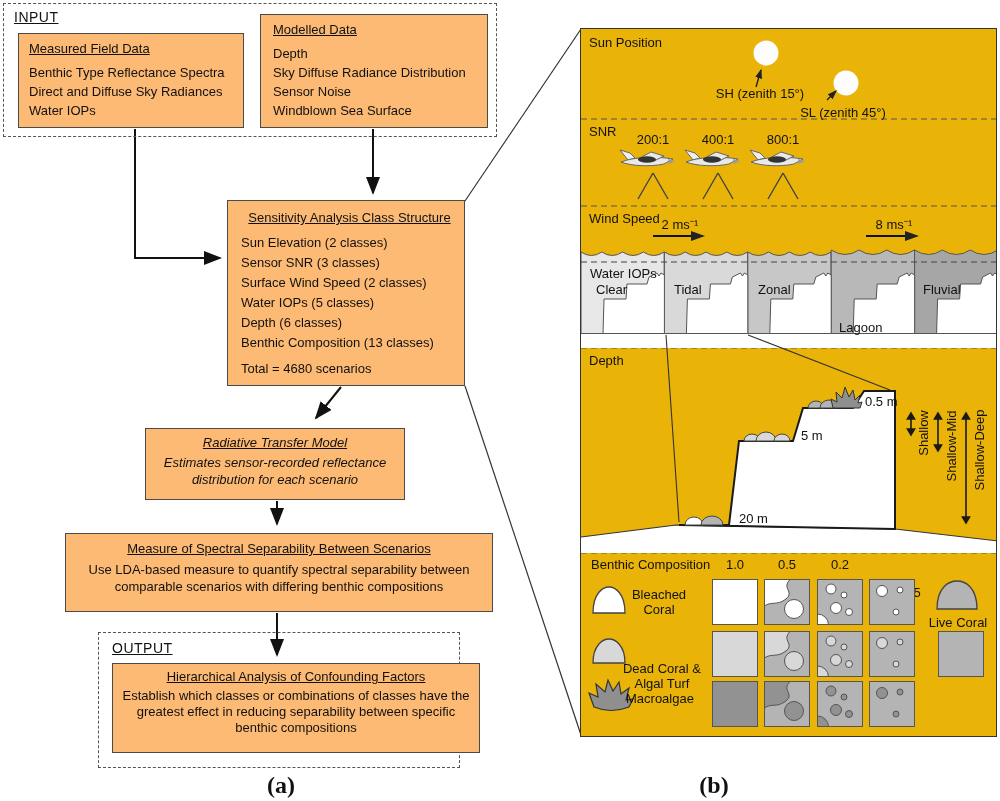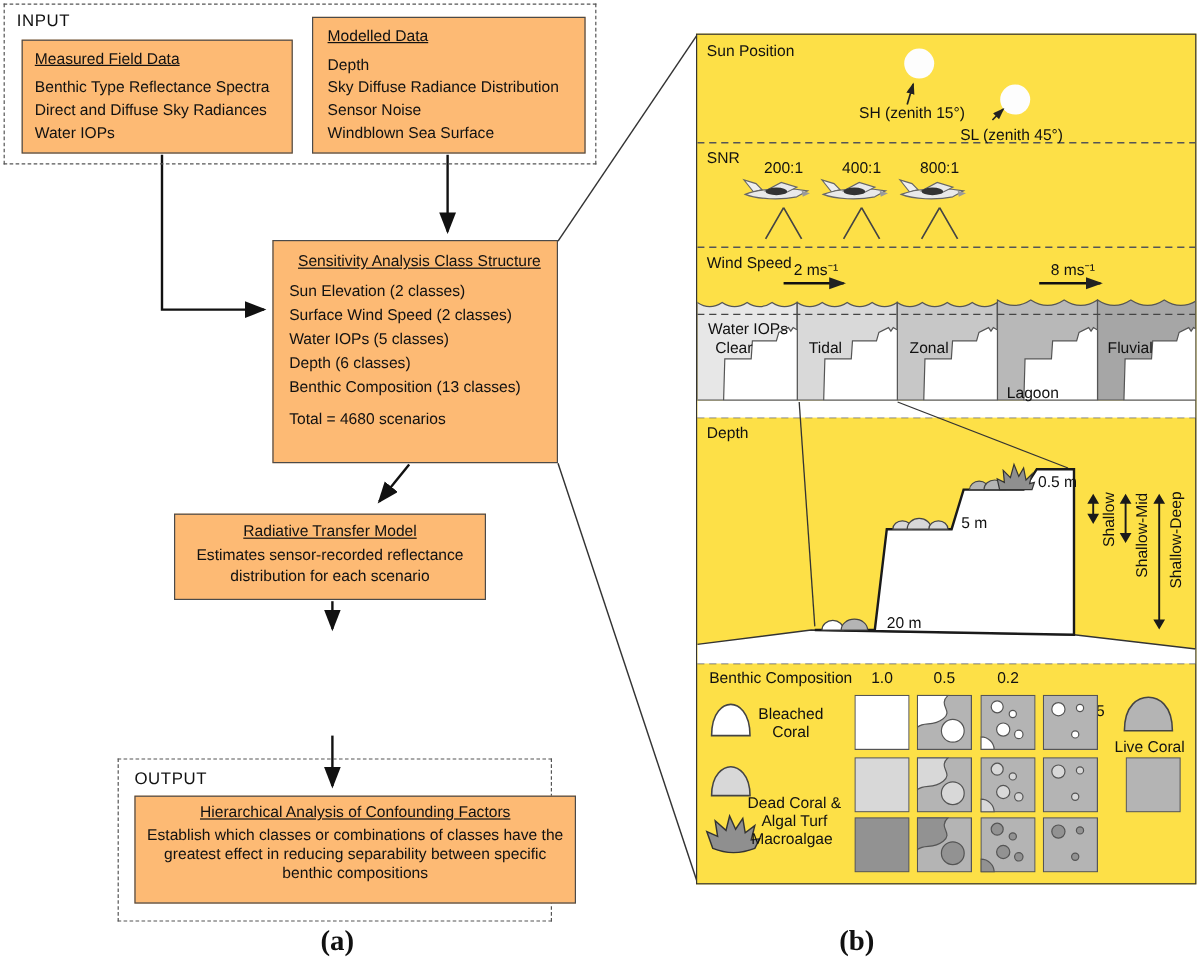--- a/index.html
+++ b/index.html
@@ -5,21 +5,21 @@
   html,body{margin:0;padding:0;background:#fff;}
   .stage{position:relative;width:1000px;height:801px;background:#fff;
          font-family:"Liberation Sans",sans-serif;color:#111;overflow:hidden;}
   svg{display:block;}
   .abs{position:absolute;}
   
   .fbox{position:absolute;background:#fdba74;border:1.5px solid #4a4a4a;box-sizing:border-box;
         font-size:13px;line-height:19px;}
   .fbox .title{text-decoration:underline;display:block;margin-bottom:5px;}
   .dashbox{position:absolute;border:1.6px dashed #555;box-sizing:border-box;background:transparent;}
-  .grouplabel{position:absolute;font-size:14px;letter-spacing:.5px;}
+  .grouplabel{position:absolute;font-size:14px;letter-spacing:.5px;text-decoration:underline;}
   .ctr{text-align:center;}
   .caption{position:absolute;font-family:"Liberation Serif",serif;font-weight:bold;
            font-size:24px;text-align:center;width:72px;}
   
   .panelb{position:absolute;left:580px;top:28px;width:417px;height:709px;
           background:var(--panel,#ebebeb);border:1.6px solid #333;box-sizing:border-box;overflow:hidden;}
   .plabel{position:absolute;font-size:13px;line-height:15px;white-space:nowrap;}
   .pctr{transform:translateX(-50%);}
   .vlabel{position:absolute;width:92px;height:16px;font-size:13px;text-align:center;
           transform:rotate(-90deg);white-space:nowrap;}
@@ -64,45 +64,50 @@
     <span class="title">Modelled Data</span>
     <div>Depth</div>
     <div>Sky Diffuse Radiance Distribution</div>
     <div>Sensor Noise</div>
     <div>Windblown Sea Surface</div>
   </div>
 
   <div class="fbox" style="left:227px;top:200px;width:238px;height:186px;padding:7px 0 0 13px;line-height:20px;">
     <span class="title ctr" style="margin-left:-6px;">Sensitivity Analysis Class Structure</span>
     <div>Sun Elevation (2 classes)</div>
+    <div>Sensor SNR (3 classes)</div>
     <div>Surface Wind Speed (2 classes)</div>
     <div>Water IOPs (5 classes)</div>
     <div>Depth (6 classes)</div>
     <div>Benthic Composition (13 classes)</div>
     <div style="margin-top:6px;">Total = 4680 scenarios</div>
   </div>
 
-  <div class="fbox ctr" style="left:145px;top:428px;width:260px;height:72px;padding:5px 8px 0 8px;line-height:17px;">
+  <div class="fbox ctr" style="left:145px;top:428px;width:260px;height:72px;padding:5px 8px 0 8px;line-height:17px;font-style:italic;">
     <span class="title" style="margin-bottom:3px;">Radiative Transfer Model</span>
     <div>Estimates sensor-recorded reflectance distribution for each scenario</div>
   </div>
 
+  <div class="fbox ctr" style="left:65px;top:533px;width:428px;height:79px;padding:6px 10px 0 10px;line-height:17px;">
+    <span class="title" style="margin-bottom:4px;">Measure of Spectral Separability Between Scenarios</span>
+    <div>Use LDA-based measure to quantify spectral separability between comparable scenarios with differing benthic compositions</div>
+  </div>
 
   <div class="dashbox" style="left:98px;top:632px;width:362px;height:136px;"></div>
   <div class="grouplabel" style="left:112px;top:640px;">OUTPUT</div>
 
   <div class="fbox ctr" style="left:112px;top:663px;width:368px;height:90px;padding:5px 6px 0 6px;line-height:16px;">
     <span class="title" style="margin-bottom:3px;">Hierarchical Analysis of Confounding Factors</span>
     <div>Establish which classes or combinations of classes have the greatest effect in reducing separability between specific benthic compositions</div>
   </div>
 
   <div class="caption" style="left:245px;top:772px;">(a)</div>
   <div class="caption" style="left:678px;top:772px;">(b)</div>
 
-  <div class="panelb" style="background: #fde047;">
+  <div class="panelb" style="background: #eab308;">
 
     <svg class="abs" width="417" height="709" viewBox="0 0 417 709" style="left:0;top:0">
       <defs>
         <marker id="pb-ah" markerWidth="8" markerHeight="6" refX="6" refY="2.5" orient="auto">
           <path d="M0,0 L7,2.5 L0,5 Z" fill="#222"></path>
         </marker>
         <g id="plane">
           <path d="M12,13 L4,3 L14,6 L19,11 Z" fill="#efefef" stroke="#666" stroke-width="1"></path>
           <path d="M5,15 C17,10 40,9 57,12 L48,17 C34,20 15,19 5,15 Z" fill="#e9e9e9" stroke="#666" stroke-width="1"></path>
           <path d="M22,12 L35,5 L48,9 L38,14 Z" fill="#e9e9e9" stroke="#666" stroke-width="1"></path>

